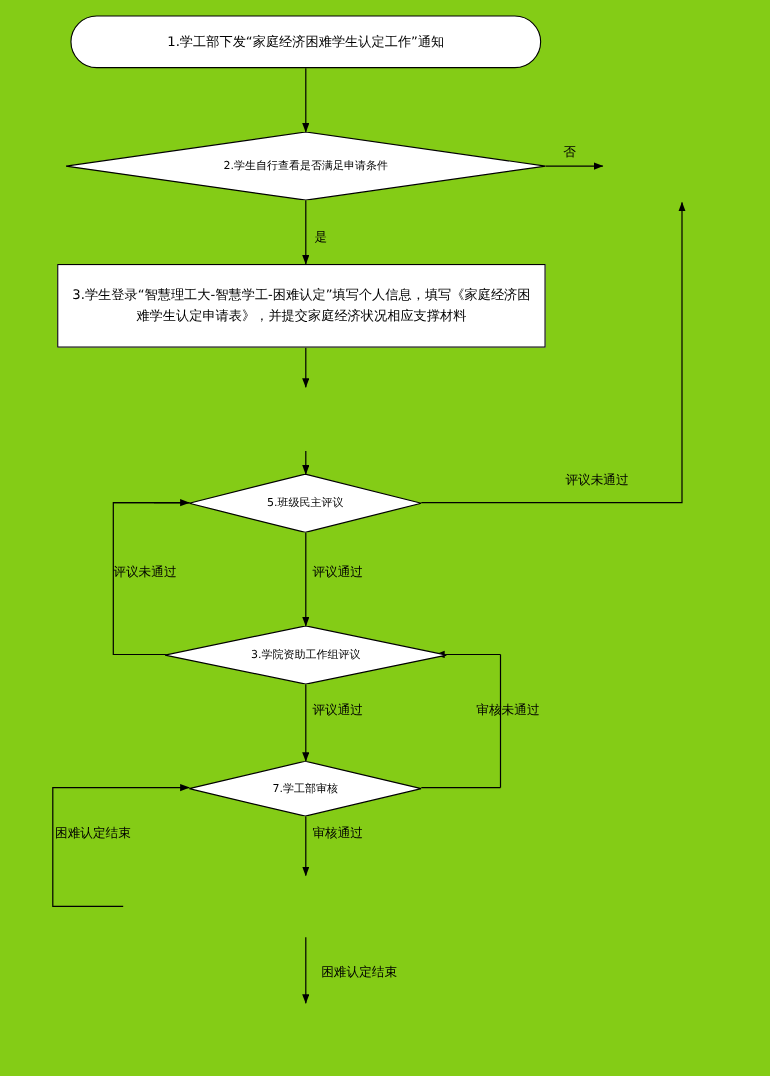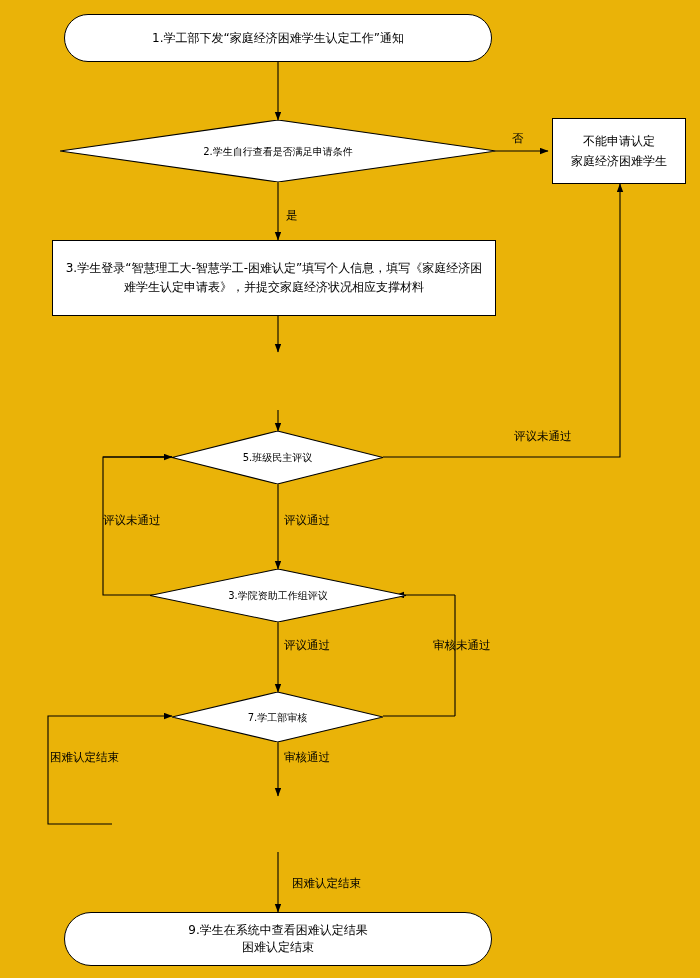--- a/index.html
+++ b/index.html
@@ -7,21 +7,21 @@
     padding: 0;
     background: #ffffff;
   }
   body {
     font-family: "DejaVu Sans", "Liberation Sans", sans-serif;
   }
   #canvas {
     position: relative;
     width: 700px;
     height: 978px;
-    background: #eab308;
+    background: #84cc16;
     overflow: hidden;
   }
   svg.edges {
     position: absolute;
     left: 0;
     top: 0;
     width: 700px;
     height: 978px;
     pointer-events: none;
   }
@@ -135,24 +135,20 @@
     <span class="txt">1.学工部下发“家庭经济困难学生认定工作”通知</span>
   </div>
 
   <div class="decision-wrap" style="left:60px; top:120px; width:436px; height:62px;">
     <svg class="dia" width="436" height="62" viewBox="0 0 436 62">
       <polygon points="0,31 218,0 436,31 218,62" fill="#ffffff" stroke="#000000" stroke-width="1.1"></polygon>
     </svg>
     <span class="txt">2.学生自行查看是否满足申请条件</span>
   </div>
 
-  <div class="node process" style="left:552px; top:118px; width:134px; height:66px; font-size:12px; line-height:20px;">
-    <span class="txt">不能申请认定
-家庭经济困难学生</span>
-  </div>
 
   <div class="node process" style="left:52px; top:240px; width:444px; height:76px; text-align:center;">
     <span class="txt" style="text-align:center; padding:0 10px;">3.学生登录“智慧理工大-智慧学工-困难认定”填写个人信息，填写《家庭经济困难学生认定申请表》，并提交家庭经济状况相应支撑材料</span>
   </div>
 
 
   <div class="decision-wrap" style="left:172px; top:431px; width:211px; height:53px;">
     <svg class="dia" width="211" height="53" viewBox="0 0 211 53">
       <polygon points="0,26.5 105.5,0 211,26.5 105.5,53" fill="#ffffff" stroke="#000000" stroke-width="1.1"></polygon>
     </svg>
@@ -167,24 +163,20 @@
   </div>
 
   <div class="decision-wrap" style="left:172px; top:692px; width:211px; height:50px;">
     <svg class="dia" width="211" height="50" viewBox="0 0 211 50">
       <polygon points="0,25 105.5,0 211,25 105.5,50" fill="#ffffff" stroke="#000000" stroke-width="1.1"></polygon>
     </svg>
     <span class="txt">7.学工部审核</span>
   </div>
 
 
-  <div class="node terminator" style="left:64px; top:912px; width:428px; height:54px;">
-    <span class="txt">9.学生在系统中查看困难认定结果
-困难认定结束</span>
-  </div>
 
   <div class="edge-label" style="left:512px; top:131px;">否</div>
   <div class="edge-label" style="left:286px; top:208px;">是</div>
   <div class="edge-label" style="left:103px; top:513px;">评议未通过</div>
   <div class="edge-label" style="left:284px; top:513px;">评议通过</div>
   <div class="edge-label" style="left:514px; top:429px;">评议未通过</div>
   <div class="edge-label" style="left:284px; top:638px;">评议通过</div>
   <div class="edge-label" style="left:418px; top:638px;margin-left:15px;">审核未通过</div>
   <div class="edge-label" style="left:284px; top:750px;">审核通过</div>
   <div class="edge-label" style="left:50px; top:750px;">困难认定结束</div>

